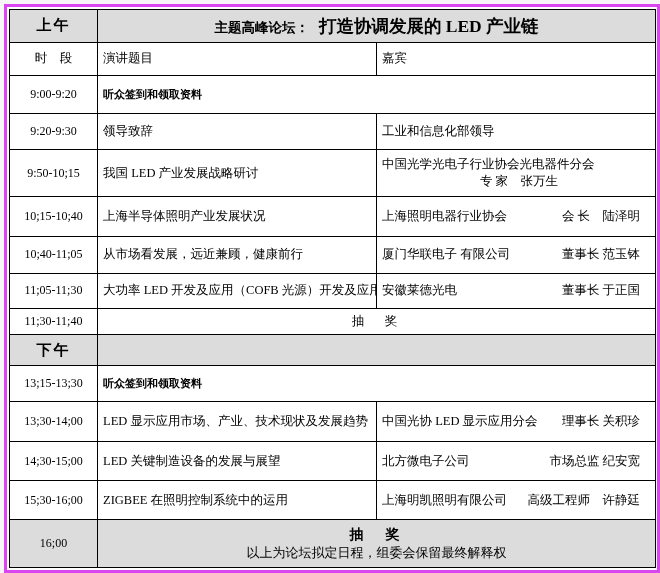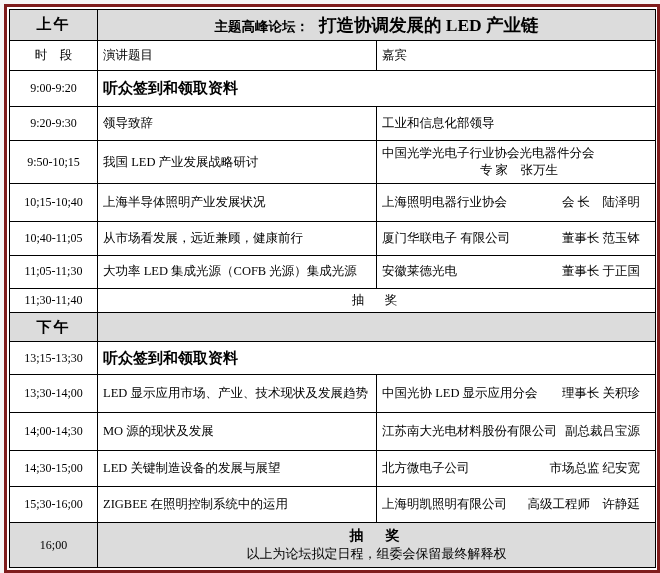--- a/index.html
+++ b/index.html
@@ -5,21 +5,21 @@
   html,body{margin:0;padding:0;}
   body{
     width:660px;height:573px;
     background:#f6f6f6;
     font-family:"Liberation Serif","DejaVu Serif",serif;
     color:#000;
   }
   .frame{
     position:absolute;left:4px;top:4px;
     width:646px;height:559px;
-    border:3px solid #7f1d1d;
+    border:3px solid #d946ef;
     padding:2px;
     background:#fff;
     box-sizing:content-box;
   }
   table{
     width:100%;height:100%;
     border-collapse:collapse;
     table-layout:fixed;
   }
   td{
@@ -35,21 +35,21 @@
   .session{font-weight:bold;font-size:15px;letter-spacing:2px;}
   .title-cell{text-align:center;}
   .title-prefix{font-weight:bold;font-size:13.5px;}
   .title-main{font-weight:bold;font-size:17.5px;margin-left:10px;}
   .time{
     text-align:center;
     font-size:12px;
     font-family:"Liberation Serif","DejaVu Serif",serif;
     padding:1px 2px;
   }
-  .bold-topic{font-weight:bold;font-size:15px;}
+  .bold-topic{font-weight:bold;font-size:11px;}
   .guest-wrap{
     display:flex;
     justify-content:space-between;
     align-items:center;
     padding-right:10px;
   }
   .guest-org{white-space:nowrap;}
   .guest-person{white-space:nowrap;padding-left:8px;}
   .guest-line2{text-align:right;padding-right:92px;}
   .prize-center{text-align:center;letter-spacing:4px;}
@@ -130,21 +130,21 @@
     <td>
       <div class="guest-wrap">
               <span class="guest-org">厦门华联电子 有限公司</span>
               <span class="guest-person">董事长 范玉钵</span>
             </div>
     </td>
   </tr>
 
   <tr class="r9">
     <td class="time">11;05-11;30</td>
-    <td>大功率 LED 集成光源（COFB 光源）集成光源</td>
+    <td>大功率 LED 开发及应用（COFB 光源）开发及应用</td>
     <td>
       <div class="guest-wrap">
               <span class="guest-org">安徽莱德光电</span>
               <span class="guest-person">董事长 于正国</span>
             </div>
     </td>
   </tr>
 
   <tr class="r10">
     <td class="time">11;30-11;40</td>
@@ -165,30 +165,20 @@
     <td class="time">13;30-14;00</td>
     <td>LED 显示应用市场、产业、技术现状及发展趋势</td>
     <td>
       <div class="guest-wrap">
               <span class="guest-org">中国光协 LED 显示应用分会</span>
               <span class="guest-person">理事长 关积珍</span>
             </div>
     </td>
   </tr>
 
-  <tr class="r14">
-    <td class="time">14;00-14;30</td>
-    <td>MO 源的现状及发展</td>
-    <td>
-      <div class="guest-wrap">
-              <span class="guest-org">江苏南大光电材料股份有限公司</span>
-              <span class="guest-person">副总裁吕宝源</span>
-            </div>
-    </td>
-  </tr>
 
   <tr class="r15">
     <td class="time">14;30-15;00</td>
     <td>LED 关键制造设备的发展与展望</td>
     <td>
       <div class="guest-wrap">
               <span class="guest-org">北方微电子公司</span>
               <span class="guest-person">市场总监 纪安宽</span>
             </div>
     </td>

